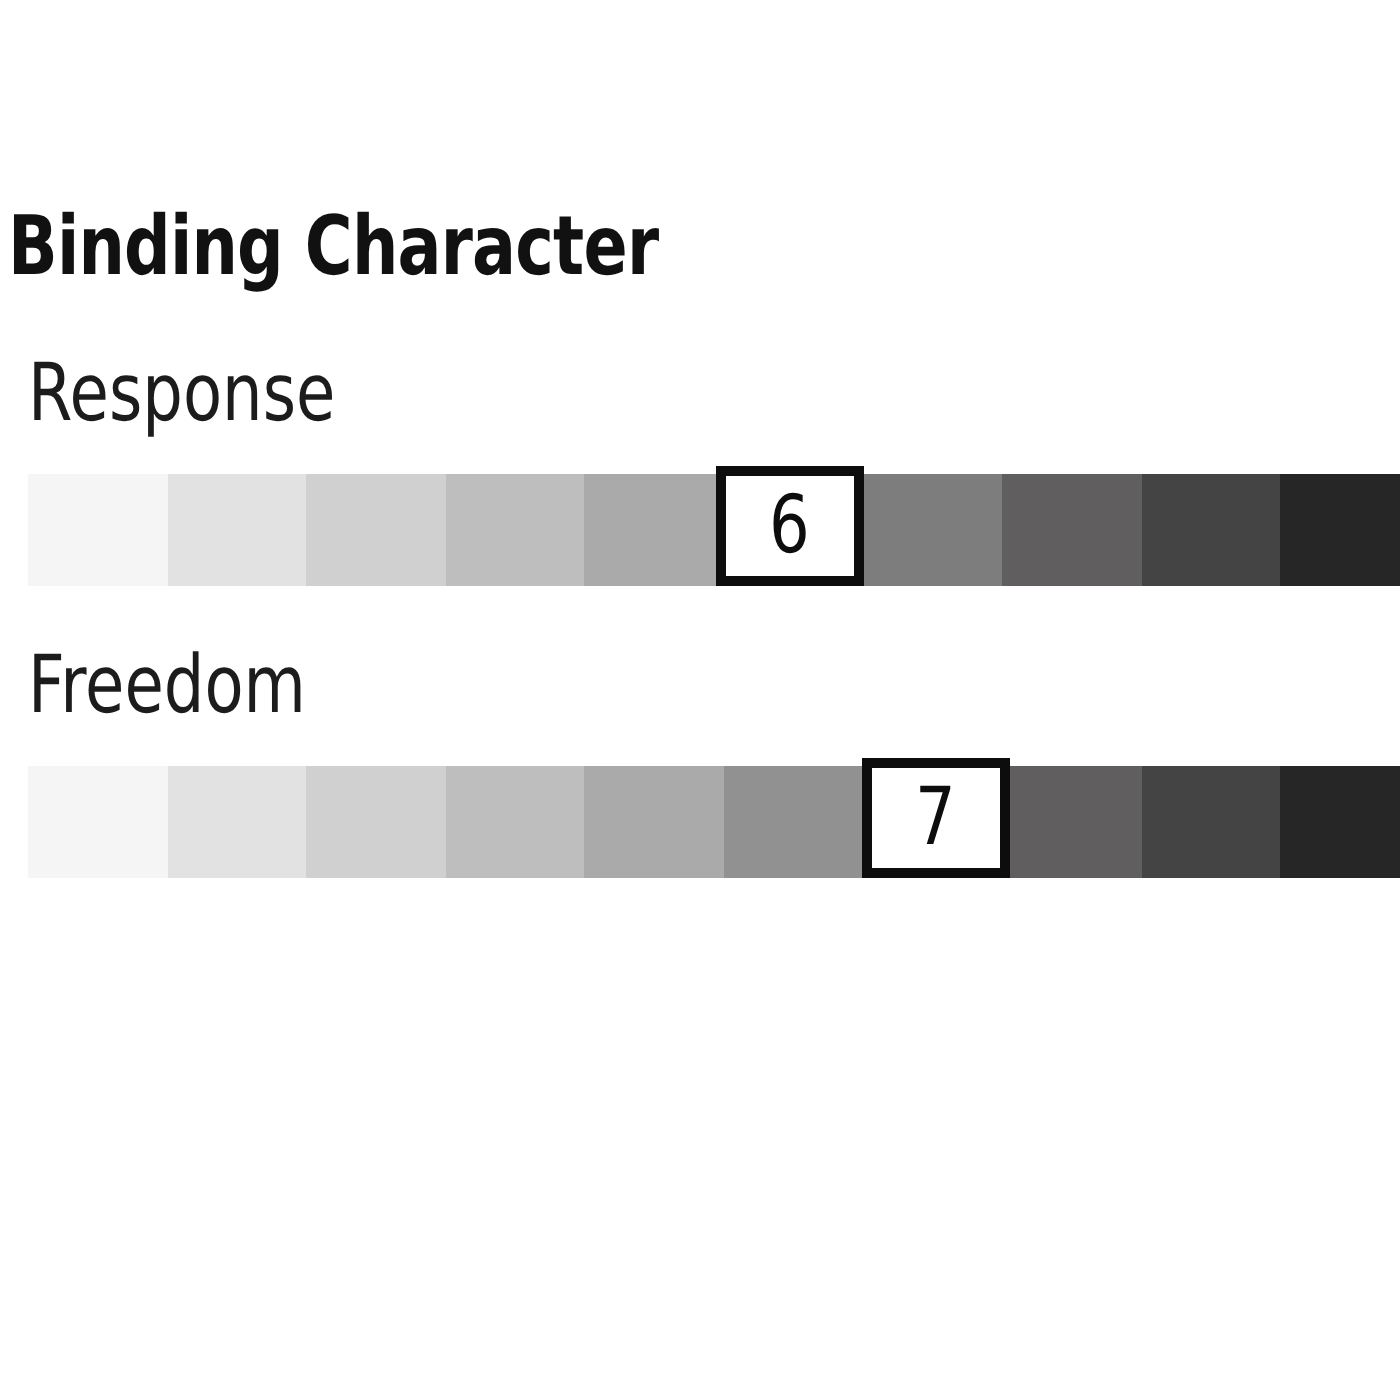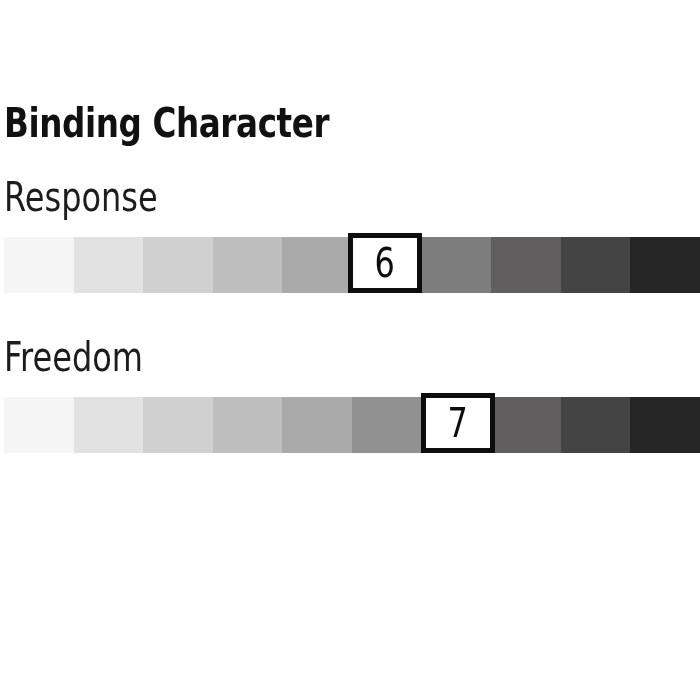--- a/index.html
+++ b/index.html
@@ -30,21 +30,21 @@
     font-size: 41px;
     line-height: 44px;
     letter-spacing: -0.5px;
     transform: scaleX(0.795);
     transform-origin: left top;
     white-space: nowrap;
     color: #111111;
   }
   .row {
     position: absolute;
-    left: 0;
+    left: 10px;
     width: 576px;
   }
   .row-label {
     position: absolute;
     left: 4px;
     font-family: "DejaVu Sans", sans-serif;
     font-weight: 400;
     font-size: 40px;
     line-height: 42px;
     letter-spacing: 0px;
@@ -83,21 +83,21 @@
     color: #0d0d0d;
   }
 
   
   #row-response            { top: 176px; height: 120px; }
   #row-response .row-label { top: 0px; }
   #row-response .scale     { top: 61px; height: 56px; }
   #row-response .marker    { left: 348px; top: 57px; width: 74px; height: 60px; }
 
   
-  #row-freedom             { top: 322px; height: 120px; margin-top: 14px; }
+  #row-freedom             { top: 322px; height: 120px; }
   #row-freedom .row-label  { top: 0px; }
   #row-freedom .scale      { top: 61px; height: 56px; }
   #row-freedom .marker     { left: 421px; top: 57px; width: 74px; height: 60px; }
 
   
   #row-comfort             { top: 469px; height: 122px; }
   #row-comfort .row-label  { top: 0px; }
   #row-comfort .scale      { top: 61px; height: 56px; }
   #row-comfort .marker     { left: 490px; top: 57px; width: 74px; height: 62px; }
 </style>

